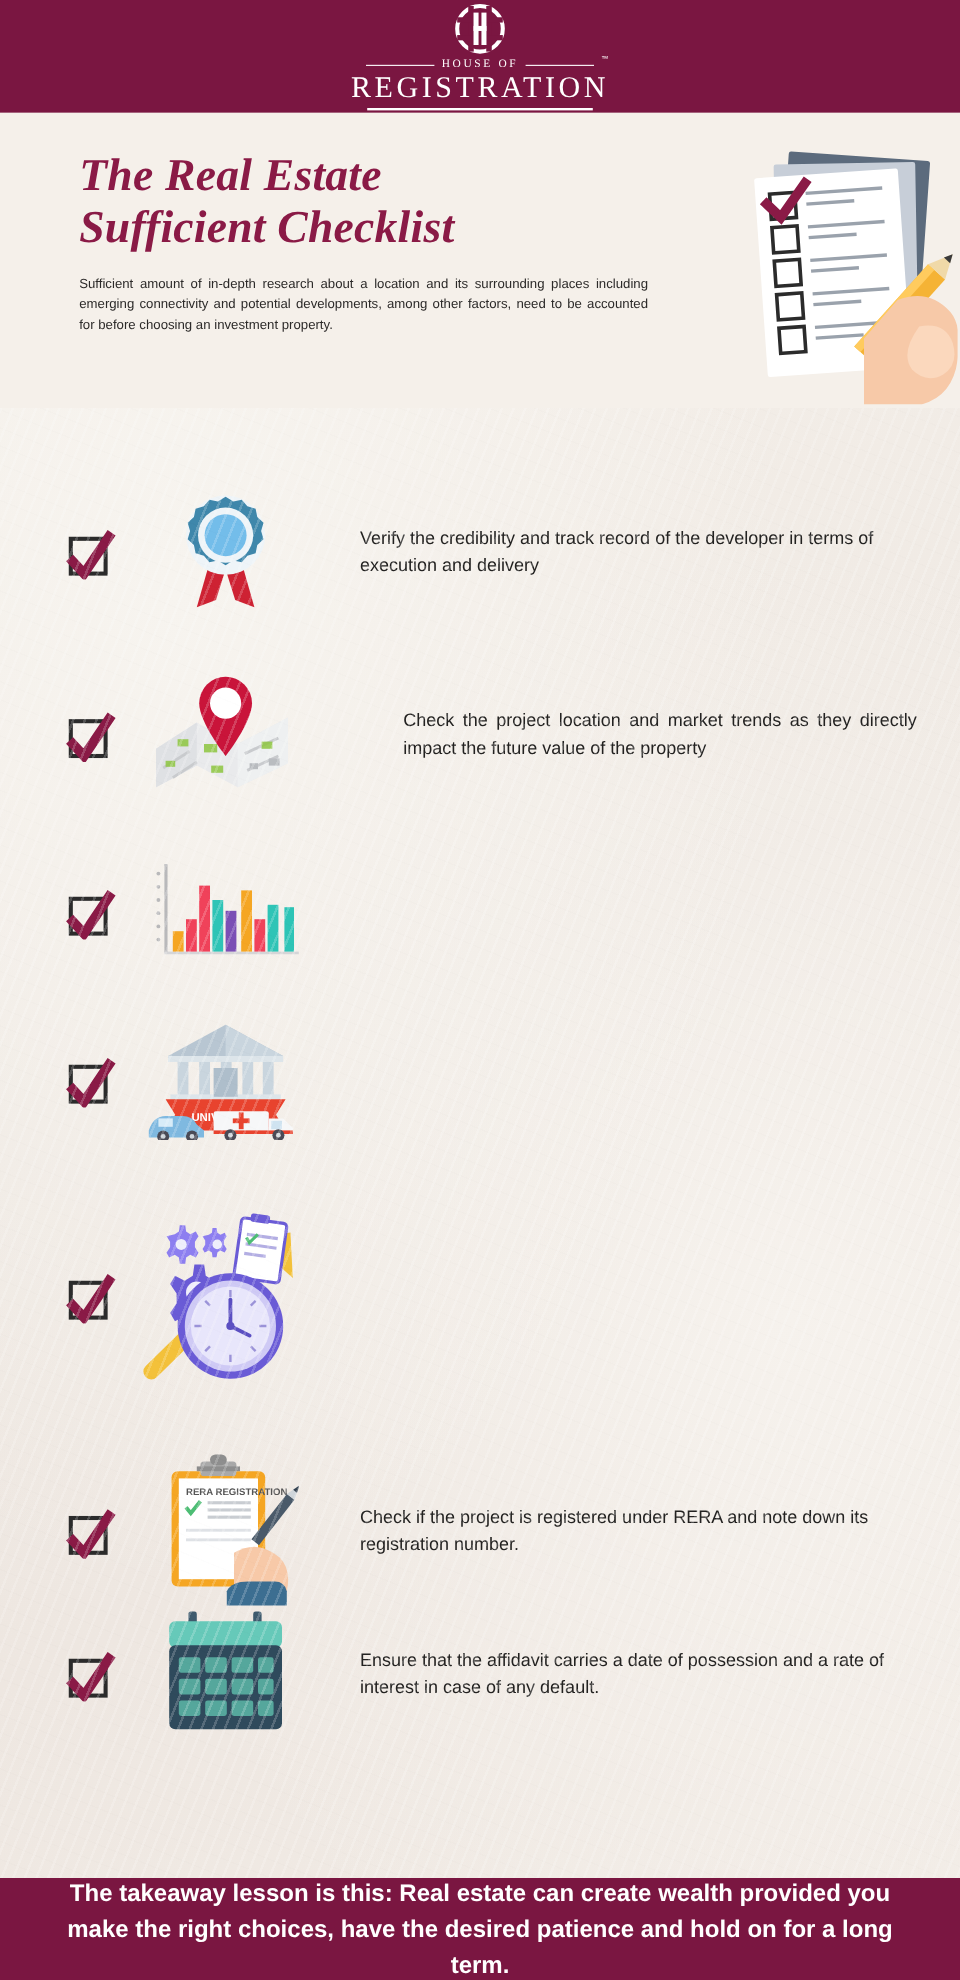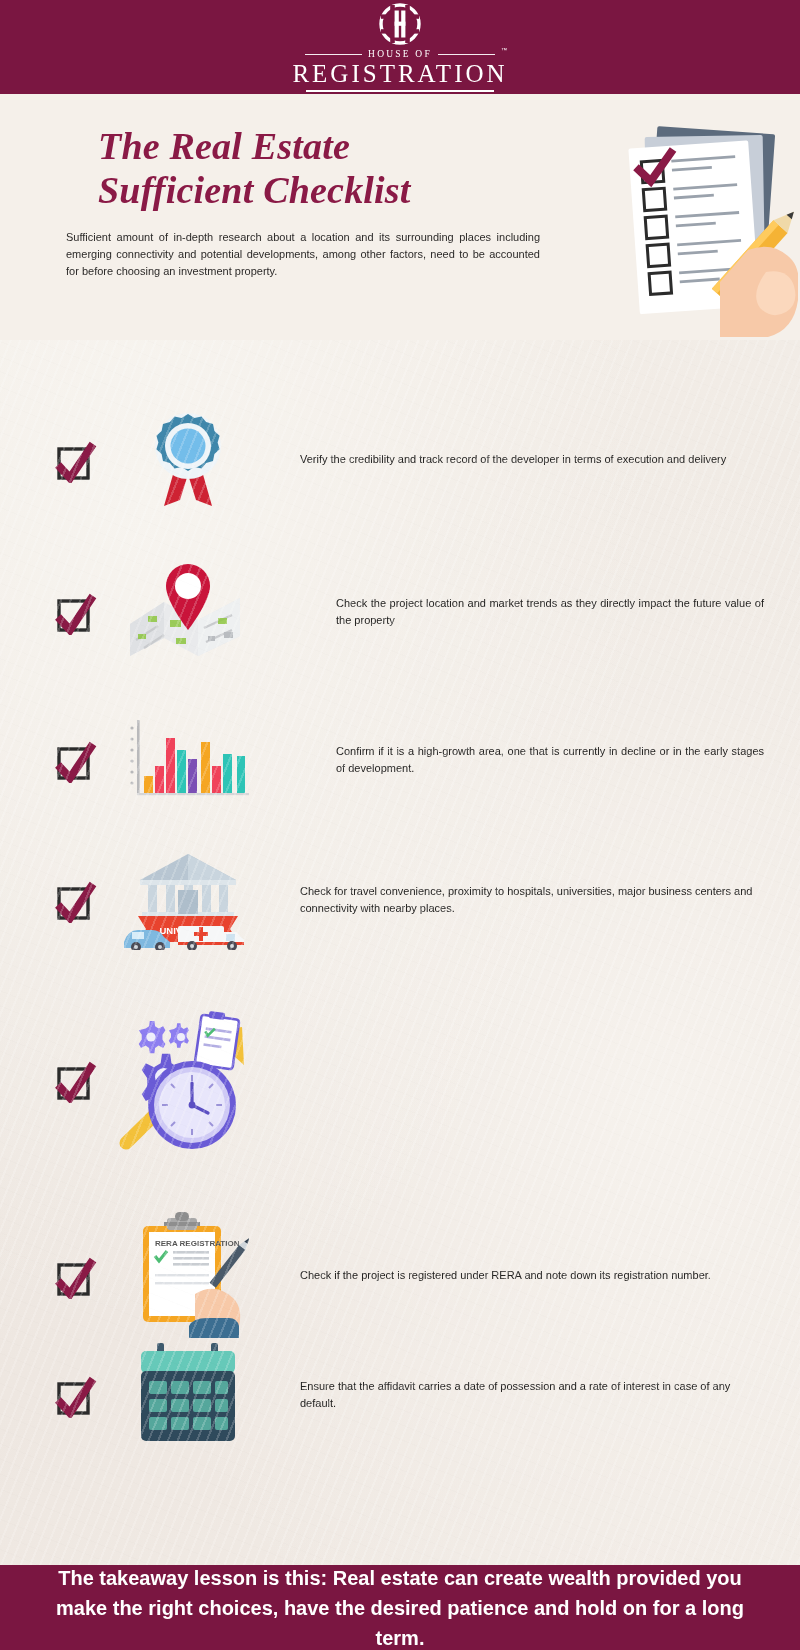--- a/index.html
+++ b/index.html
@@ -52,21 +52,20 @@
     width: 800px; height: 246px;
     background: #f5f0ea;
   }
   .title {
     position: absolute; left: 66px; top: 30px; width: 470px;
     font-family: "Liberation Serif", serif;
     font-style: italic; font-weight: 700;
     font-size: 38px; line-height: 1.17;
     color: #8a1a46;
     letter-spacing: .2px;
-    margin-left: 32px;
   }
   .intro {
     position: absolute; left: 66px; top: 135px; width: 474px;
     font-size: 11px; line-height: 1.55; color: #2c2a29;
     text-align: justify;
   }
 
   
   .hero-illustration {
     position: absolute; right: 2px; top: 28px;
@@ -103,21 +102,21 @@
     padding-right: 10px;
   }
   .icon-cell {
     width: 160px; flex: 0 0 160px; display: flex;
     align-items: center; justify-content: center;
   }
   .text-cell {
     flex: 1 1 auto; padding-left: 32px; padding-right: 36px;
   }
   .item-text {
-    font-size: 11px; line-height: 1.55; color: #232221;
+    font-size: 15px; line-height: 1.55; color: #232221;
   }
   .item-text.justify { text-align: justify; margin-left: 36px; }
 
   
   .checkmark { width: 46px; height: 46px; position: relative; }
 
   
   .footer {
     position: absolute; left: 0; top: 1565px;
     width: 800px; height: 85px;
@@ -299,23 +298,20 @@
               <rect x="41" y="24" width="9" height="55" fill="#f0425a"></rect>
               <rect x="52" y="36" width="9" height="43" fill="#2ec4b6"></rect>
               <rect x="63" y="45" width="9" height="34" fill="#7b4fb5"></rect>
               <rect x="76" y="28" width="9" height="51" fill="#f5a623"></rect>
               <rect x="87" y="52" width="9" height="27" fill="#f0425a"></rect>
               <rect x="98" y="40" width="9" height="39" fill="#2ec4b6"></rect>
               <rect x="112" y="42" width="8" height="37" fill="#2ec4b6"></rect>
             </svg>
           </div>
         </div>
-        <div class="text-cell">
-          <div class="item-text justify">Confirm if it is a high-growth area, one that is currently in decline or in the early stages of development.</div>
-        </div>
       </div>
 
       <div class="row" style="top:490px;height:140px">
         <div class="check-cell">
           <div class="checkmark">
             <svg width="46" height="46" viewBox="0 0 46 46">
               <rect x="7" y="12" width="29" height="29" fill="none" stroke="#2b2b2b" stroke-width="3.4"></rect>
               <path d="M6 28 L18 41 L41 7" fill="none" stroke="#8a1a46" stroke-width="8"></path>
             </svg>
           </div>
@@ -352,23 +348,20 @@
               <rect x="106" y="88" width="9" height="7" fill="#cfe3f0"></rect>
               <rect x="74" y="86" width="14" height="4" fill="#e8432e"></rect>
               <rect x="79" y="81" width="4" height="14" fill="#e8432e"></rect>
               <rect x="58" y="96" width="66" height="3" fill="#e8432e"></rect>
               <circle cx="72" cy="100" r="5" fill="#4a4a55"></circle>
                 <circle cx="72" cy="100" r="2" fill="#cfd5da"></circle>
               <circle cx="112" cy="100" r="5" fill="#4a4a55"></circle>
                 <circle cx="112" cy="100" r="2" fill="#cfd5da"></circle>
             </svg>
           </div>
-        </div>
-        <div class="text-cell">
-          <div class="item-text">Check for travel convenience, proximity to hospitals, universities, major business centers and connectivity with nearby places.</div>
         </div>
       </div>
 
       <div class="row" style="top:660px;height:160px">
         <div class="check-cell">
           <div class="checkmark">
             <svg width="46" height="46" viewBox="0 0 46 46">
               <rect x="7" y="12" width="29" height="29" fill="none" stroke="#2b2b2b" stroke-width="3.4"></rect>
               <path d="M6 28 L18 41 L41 7" fill="none" stroke="#8a1a46" stroke-width="8"></path>
             </svg>

